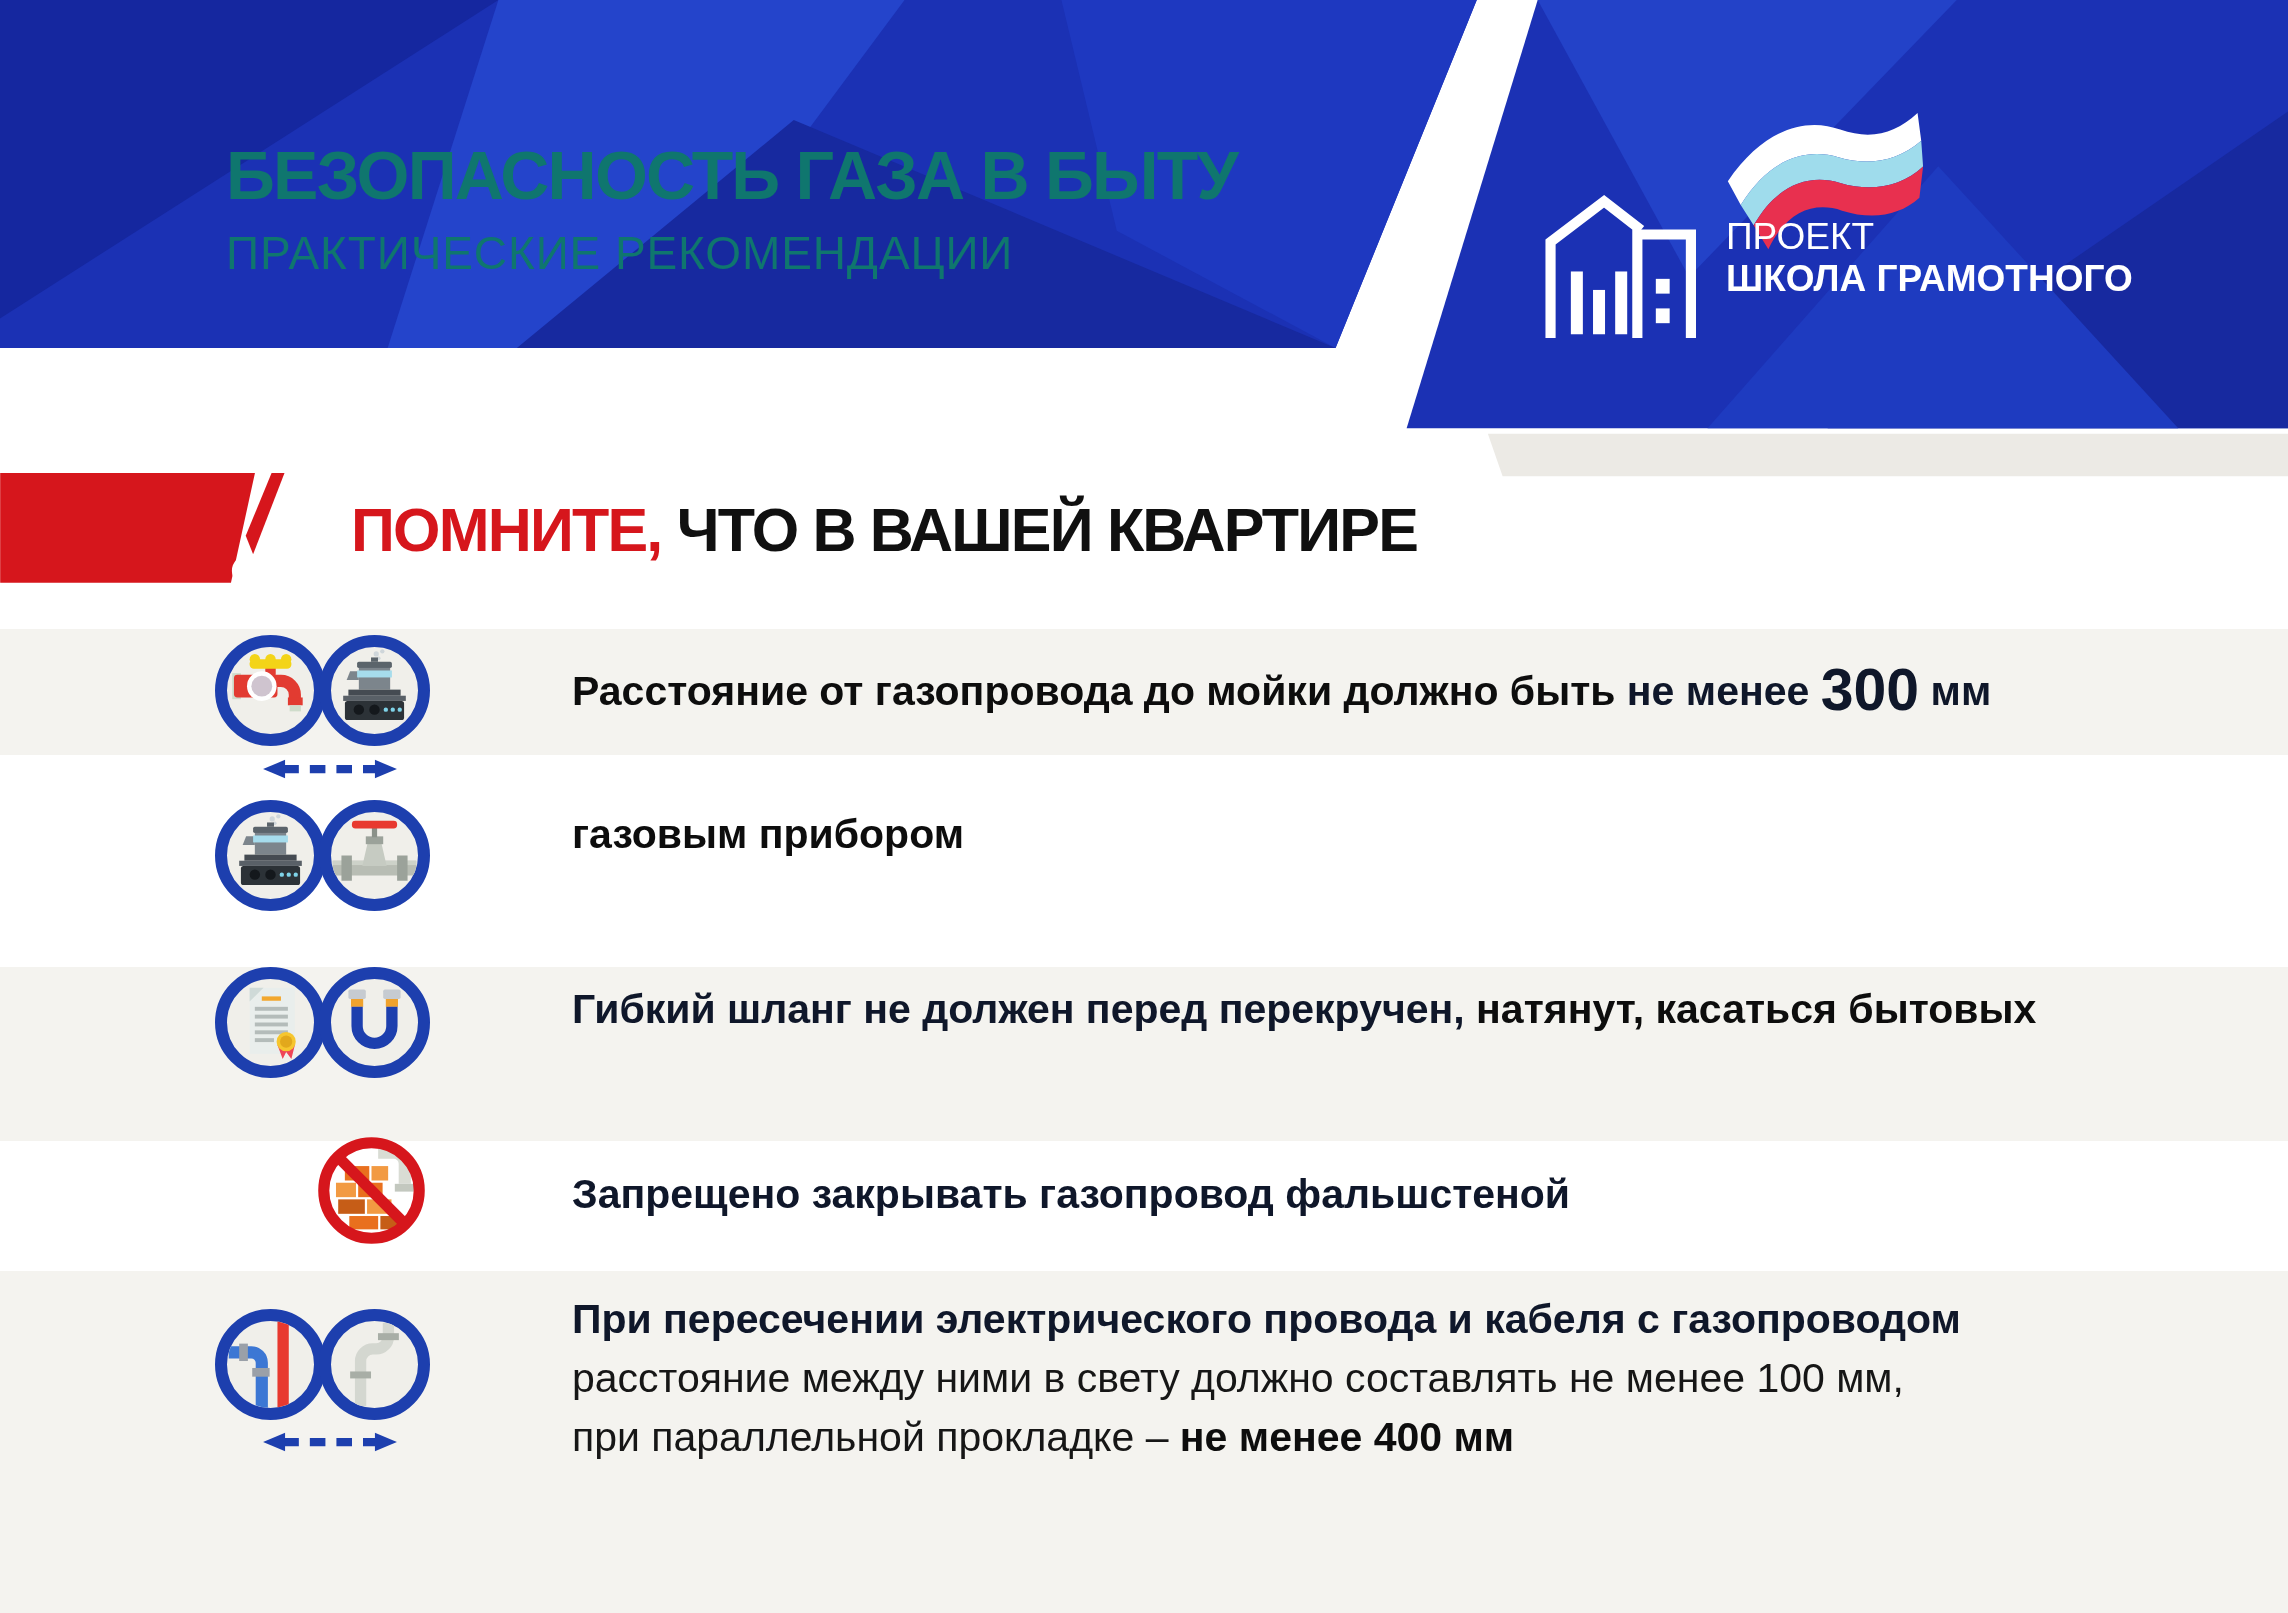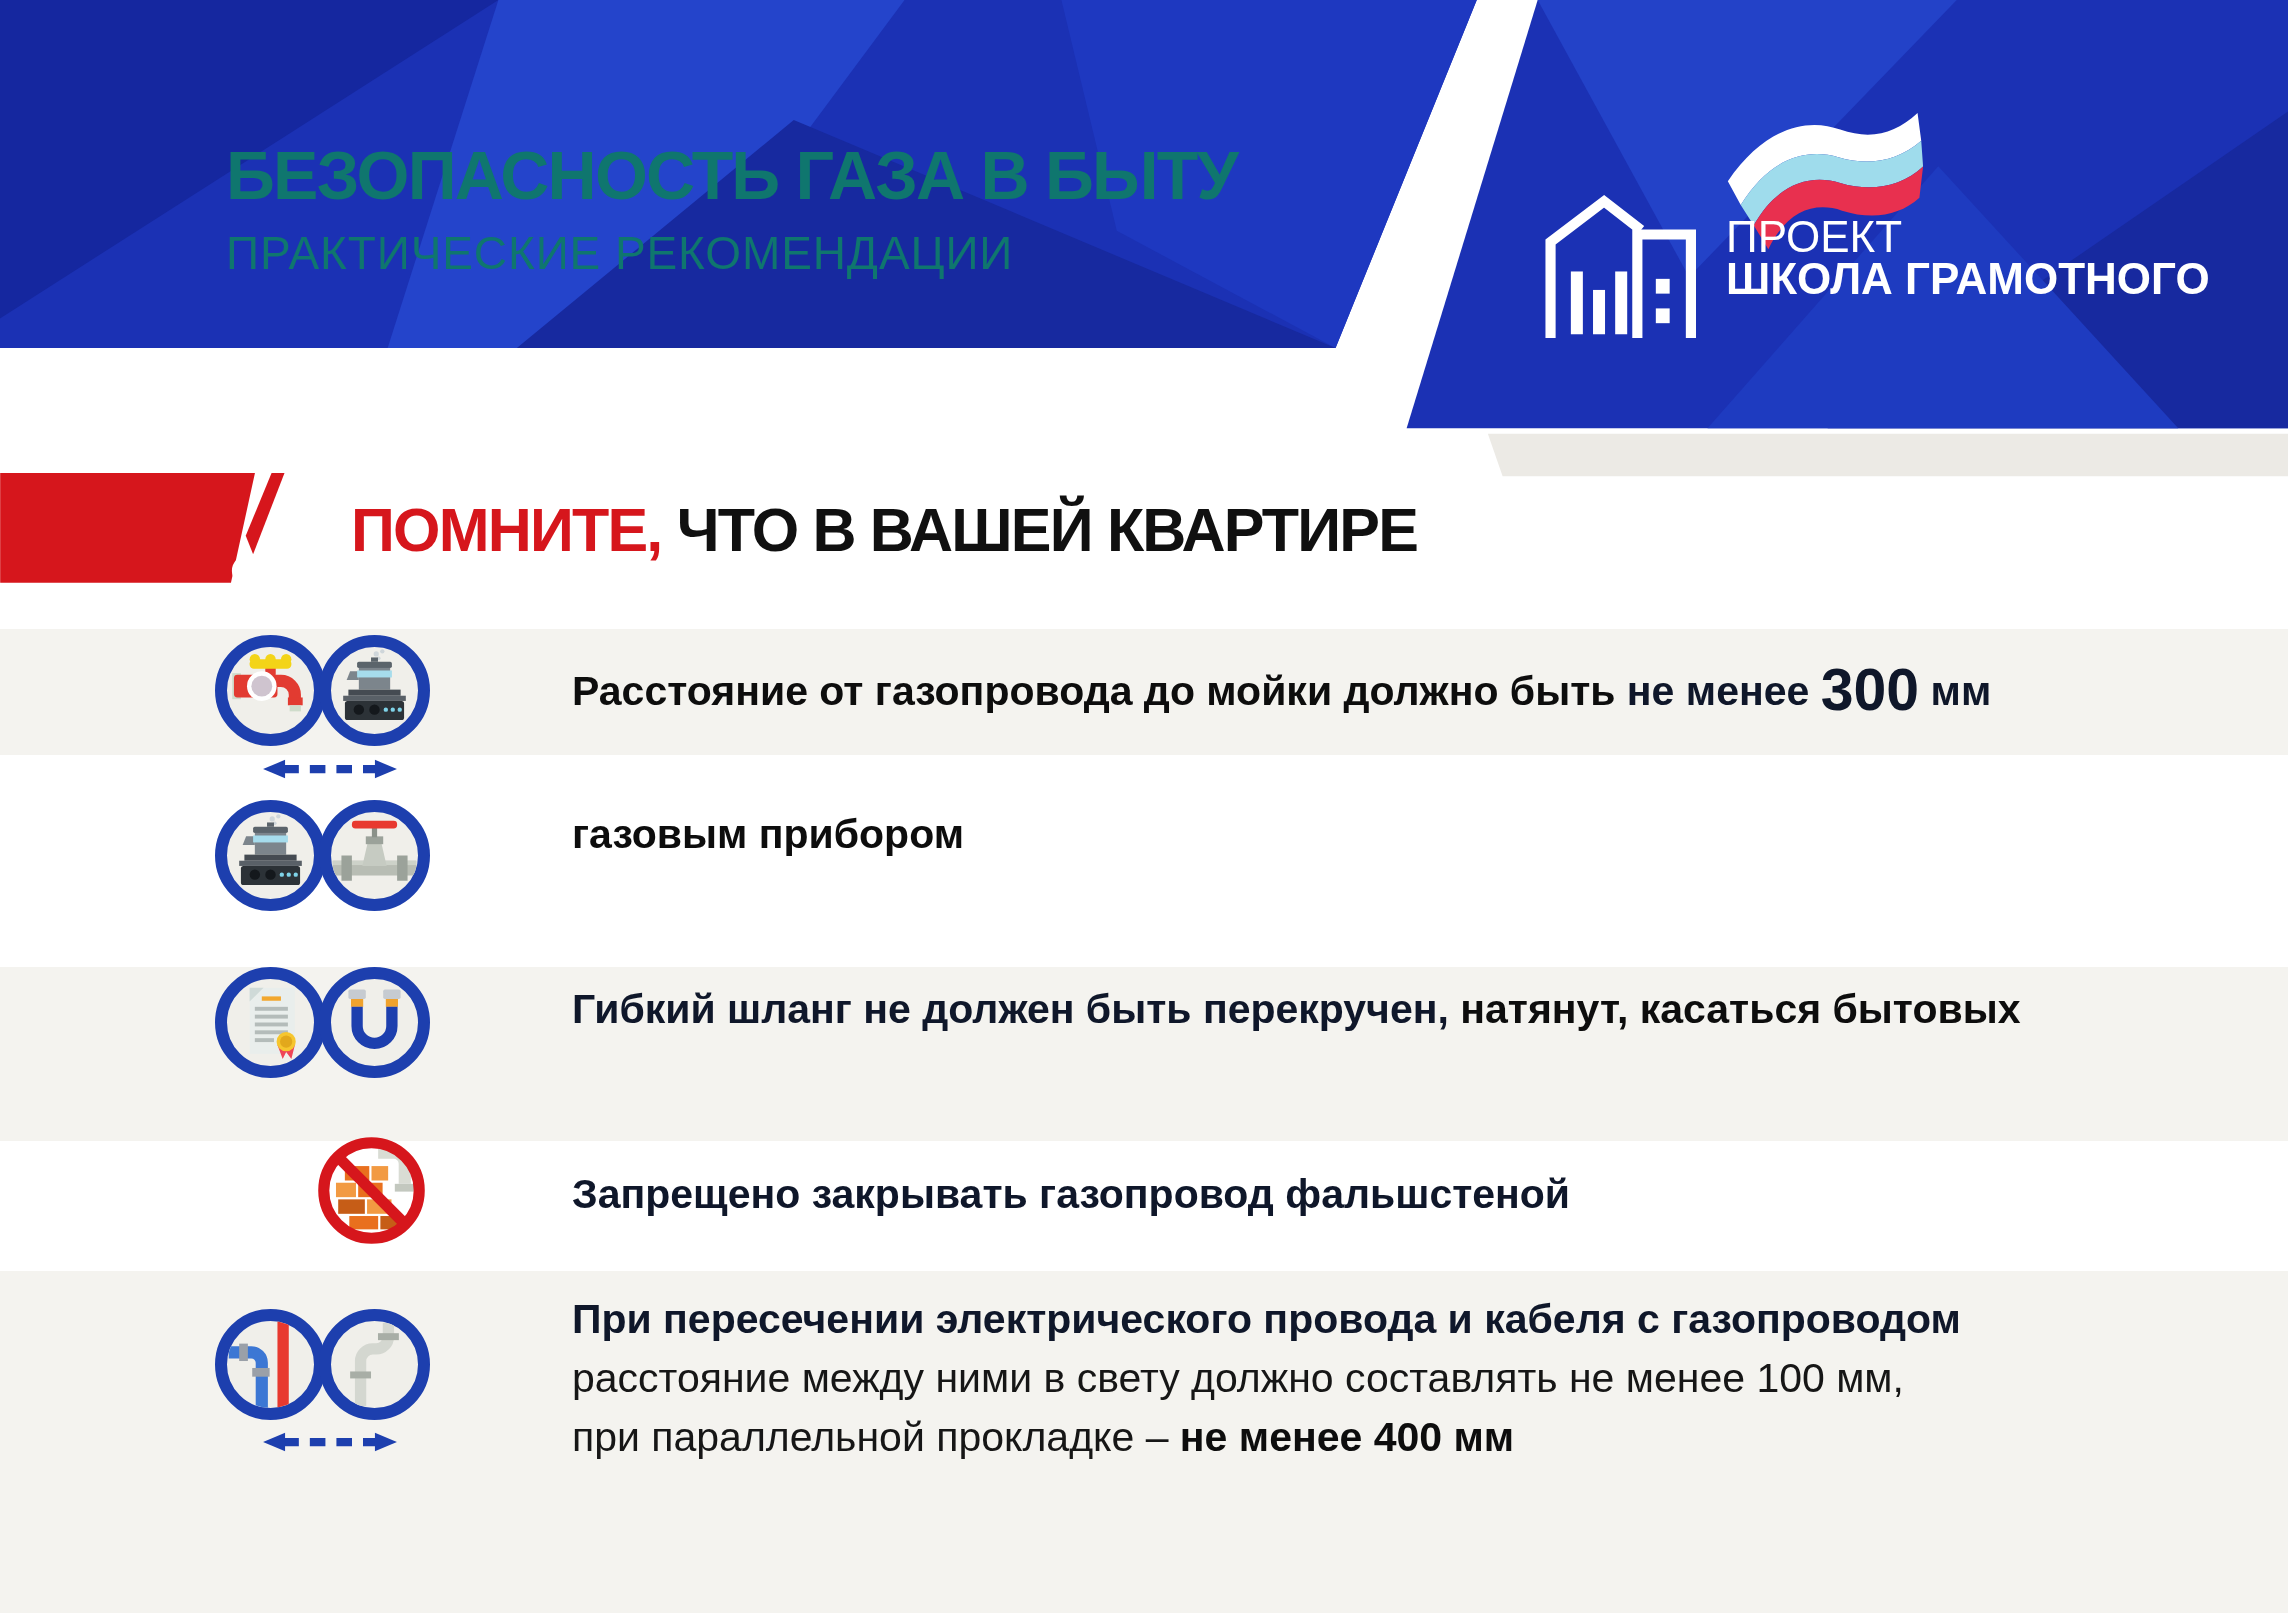--- a/index.html
+++ b/index.html
@@ -9,21 +9,21 @@
 
   
   .hdr{position:absolute;left:0;top:0;width:2289px;height:480px;}
   .hdr-bg{position:absolute;left:0;top:0;}
   .hdr-text{position:absolute;left:226px;top:137px;color:#0f766e;}
   .hdr-title{font-size:68px;font-weight:bold;letter-spacing:-1.8px;line-height:76px;}
   .hdr-subtitle{font-size:46px;font-weight:normal;letter-spacing:0.9px;line-height:55px;margin-top:13px;}
   .logo{position:absolute;left:1545px;top:109px;width:683px;height:249px;color:#ffffff;}
   .logo-house{position:absolute;left:0;top:81px;}
   .logo-flag{position:absolute;left:181px;top:0px;}
-  .logo-text{position:absolute;left:181px;top:107px;line-height:42px;font-size:44px;}
+  .logo-text{position:absolute;left:181px;top:107px;line-height:42px;font-size:37px;}
   .logo-text .b{font-weight:bold;}
 
   
   .band{position:absolute;left:0;width:2289px;background:#f4f3ef;}
   .band1{top:629px;height:126px;}
   .band2{top:967px;height:174px;}
   .band3{top:1271px;height:342px;}
 
   
   .remember-flag{position:absolute;left:0;top:473px;}
@@ -225,21 +225,21 @@
     <div class="icon-circle" style="left:319px;top:967px;">
       <svg width="87" height="87" viewBox="0 0 100 100">
         <rect x="20" y="12" width="20" height="11" rx="2" fill="#c6cbd1"></rect>
         <rect x="60" y="12" width="20" height="11" rx="2" fill="#c6cbd1"></rect>
         <rect x="23" y="23" width="14" height="9" fill="#efa22e"></rect>
         <rect x="63" y="23" width="14" height="9" fill="#efa22e"></rect>
         <path d="M30,32 v22 a20,20 0 0 0 40,0 v-22" stroke="#1d3fae" stroke-width="13" fill="none"></path>
       </svg>
     </div>
     <div class="row-text" style="top:980px;">
-      <div class="line"><span class="blue">Гибкий шланг не должен быть перекручен,</span><span> натянут, касаться бытовых</span></div>
+      <div class="line"><span class="blue">Гибкий шланг не должен перед перекручен,</span><span> натянут, касаться бытовых</span></div>
     </div>
   </div>
 
   <div>
     <svg class="icon-plain" style="left:316px;top:1135px;" width="111" height="111" viewBox="0 0 100 100">
       <rect x="26" y="28" width="22" height="13" fill="#e9701e"></rect>
       <rect x="50" y="28" width="15" height="13" fill="#f29a42"></rect>
       <rect x="18" y="43" width="18" height="13" fill="#f29a42"></rect>
       <rect x="38" y="43" width="22" height="13" fill="#e9701e"></rect>
       <rect x="20" y="58" width="24" height="13" fill="#c65d17"></rect>

